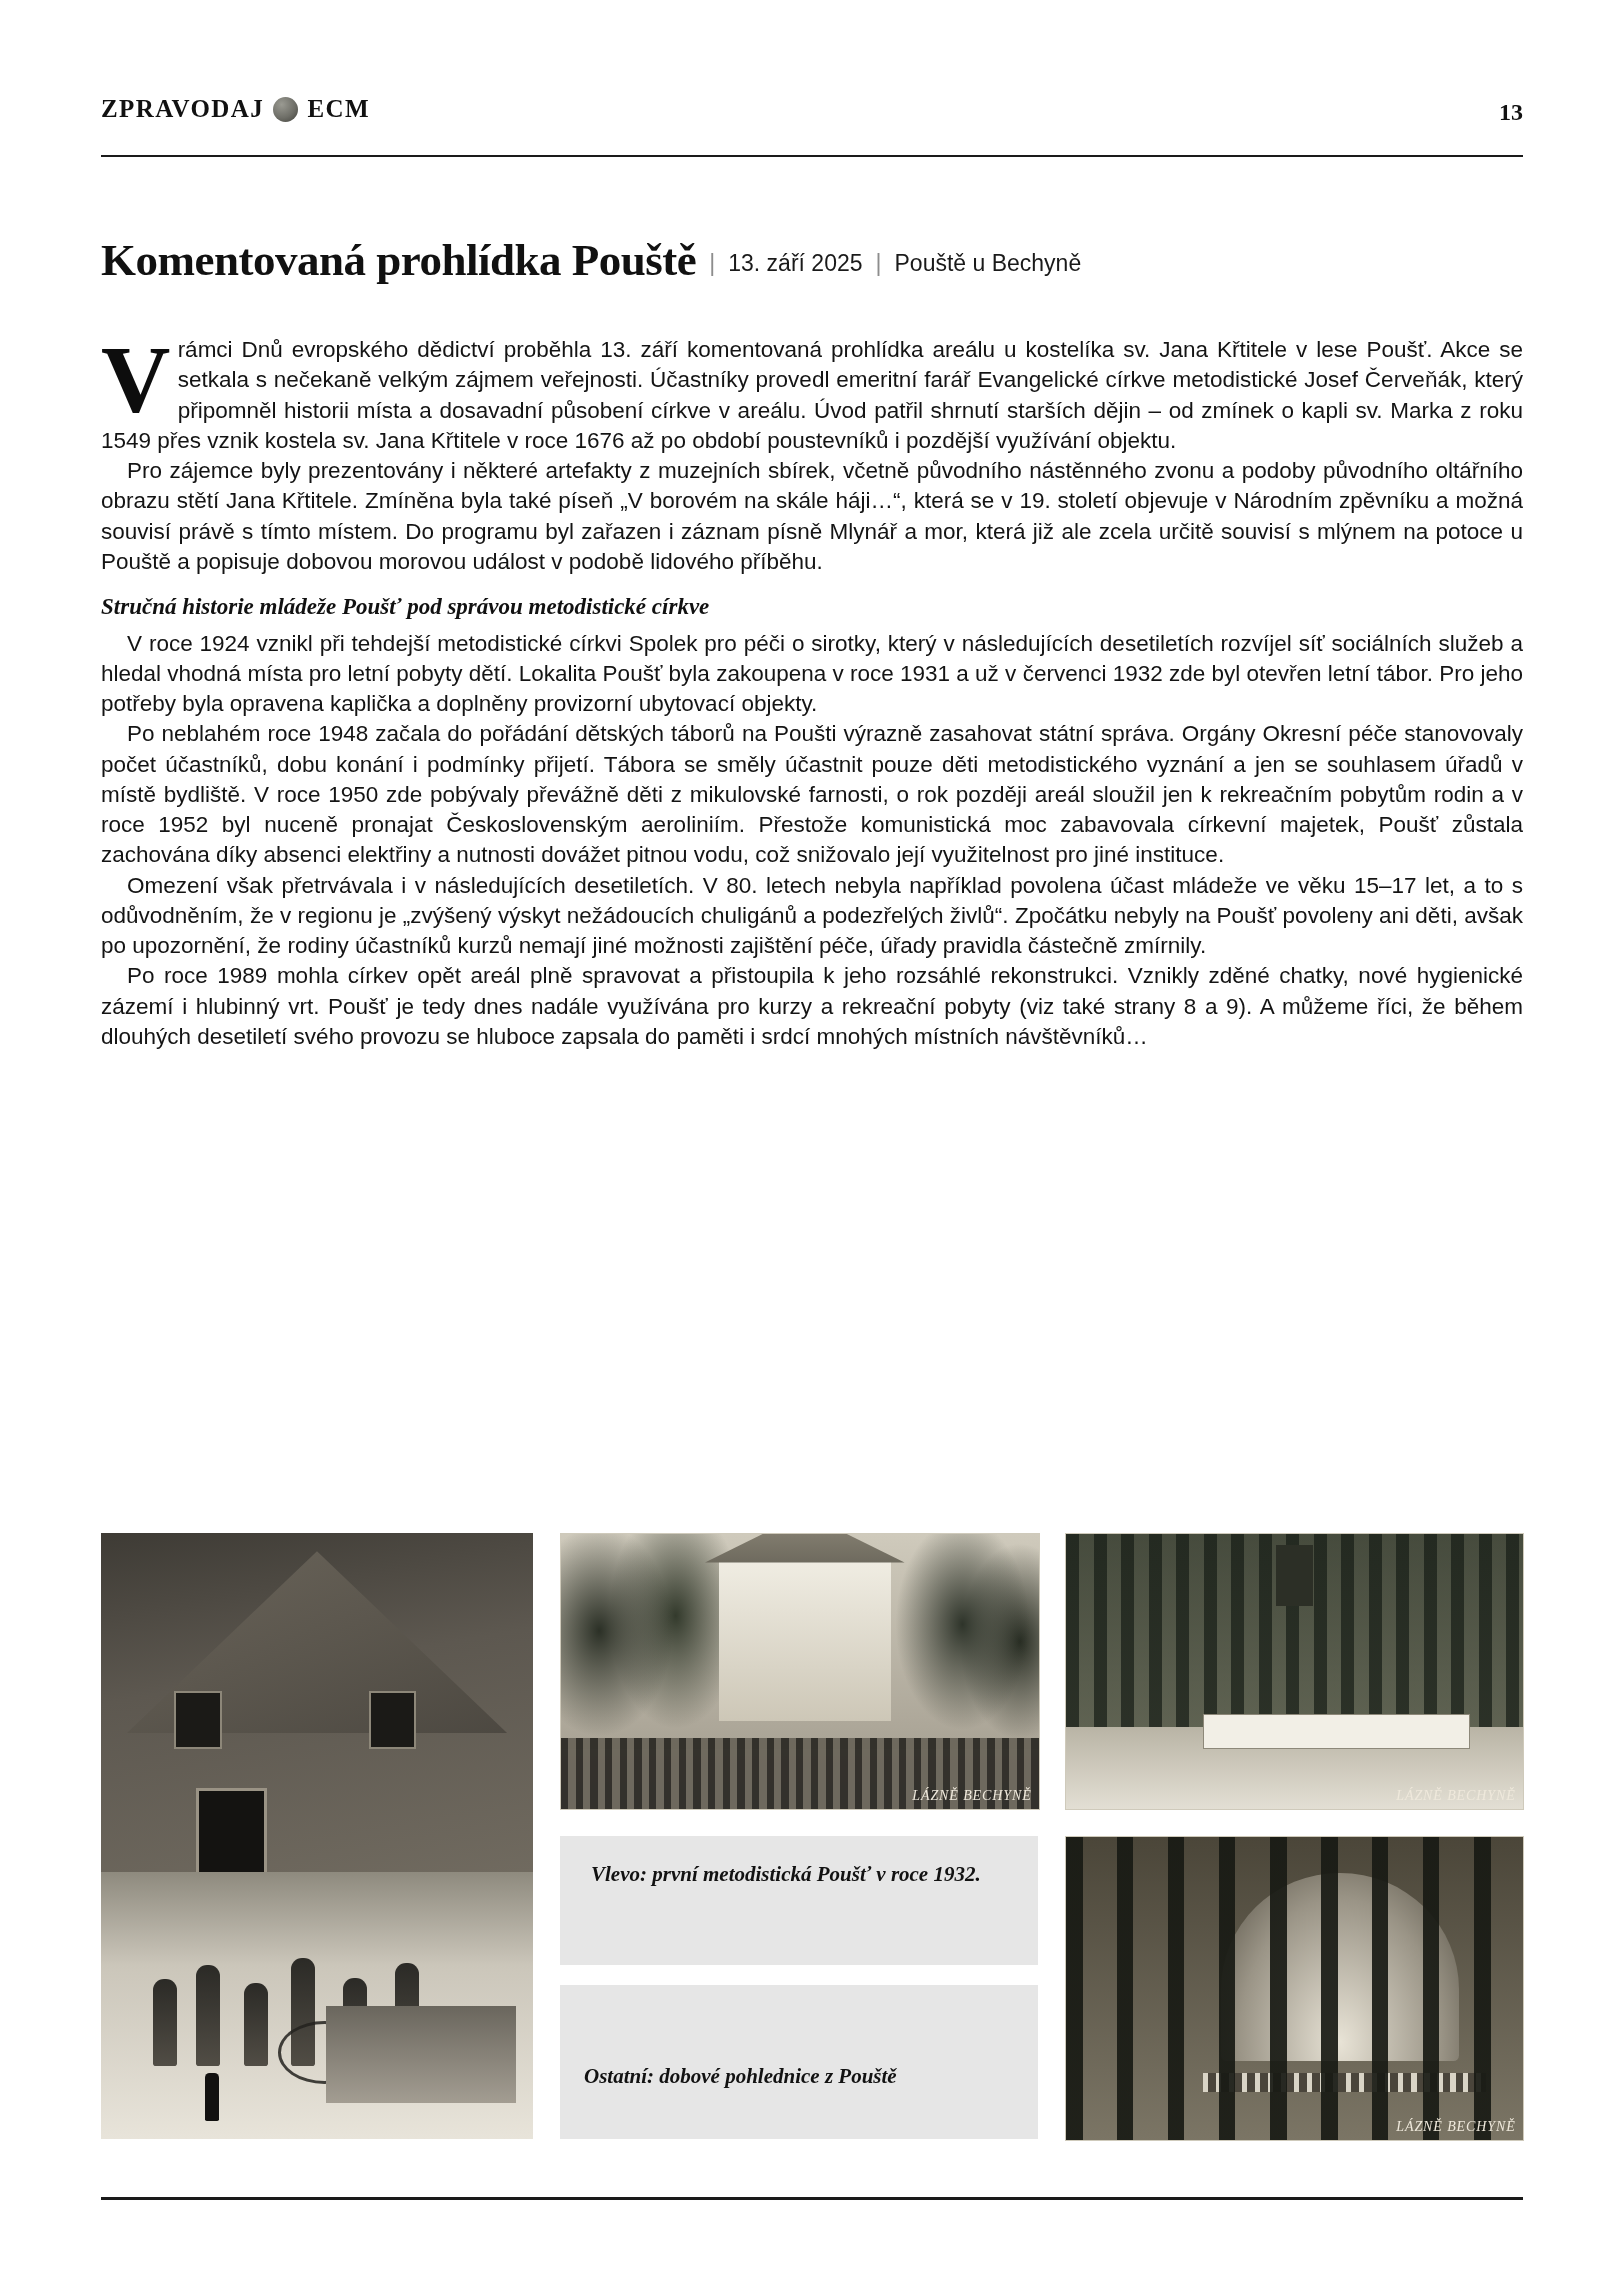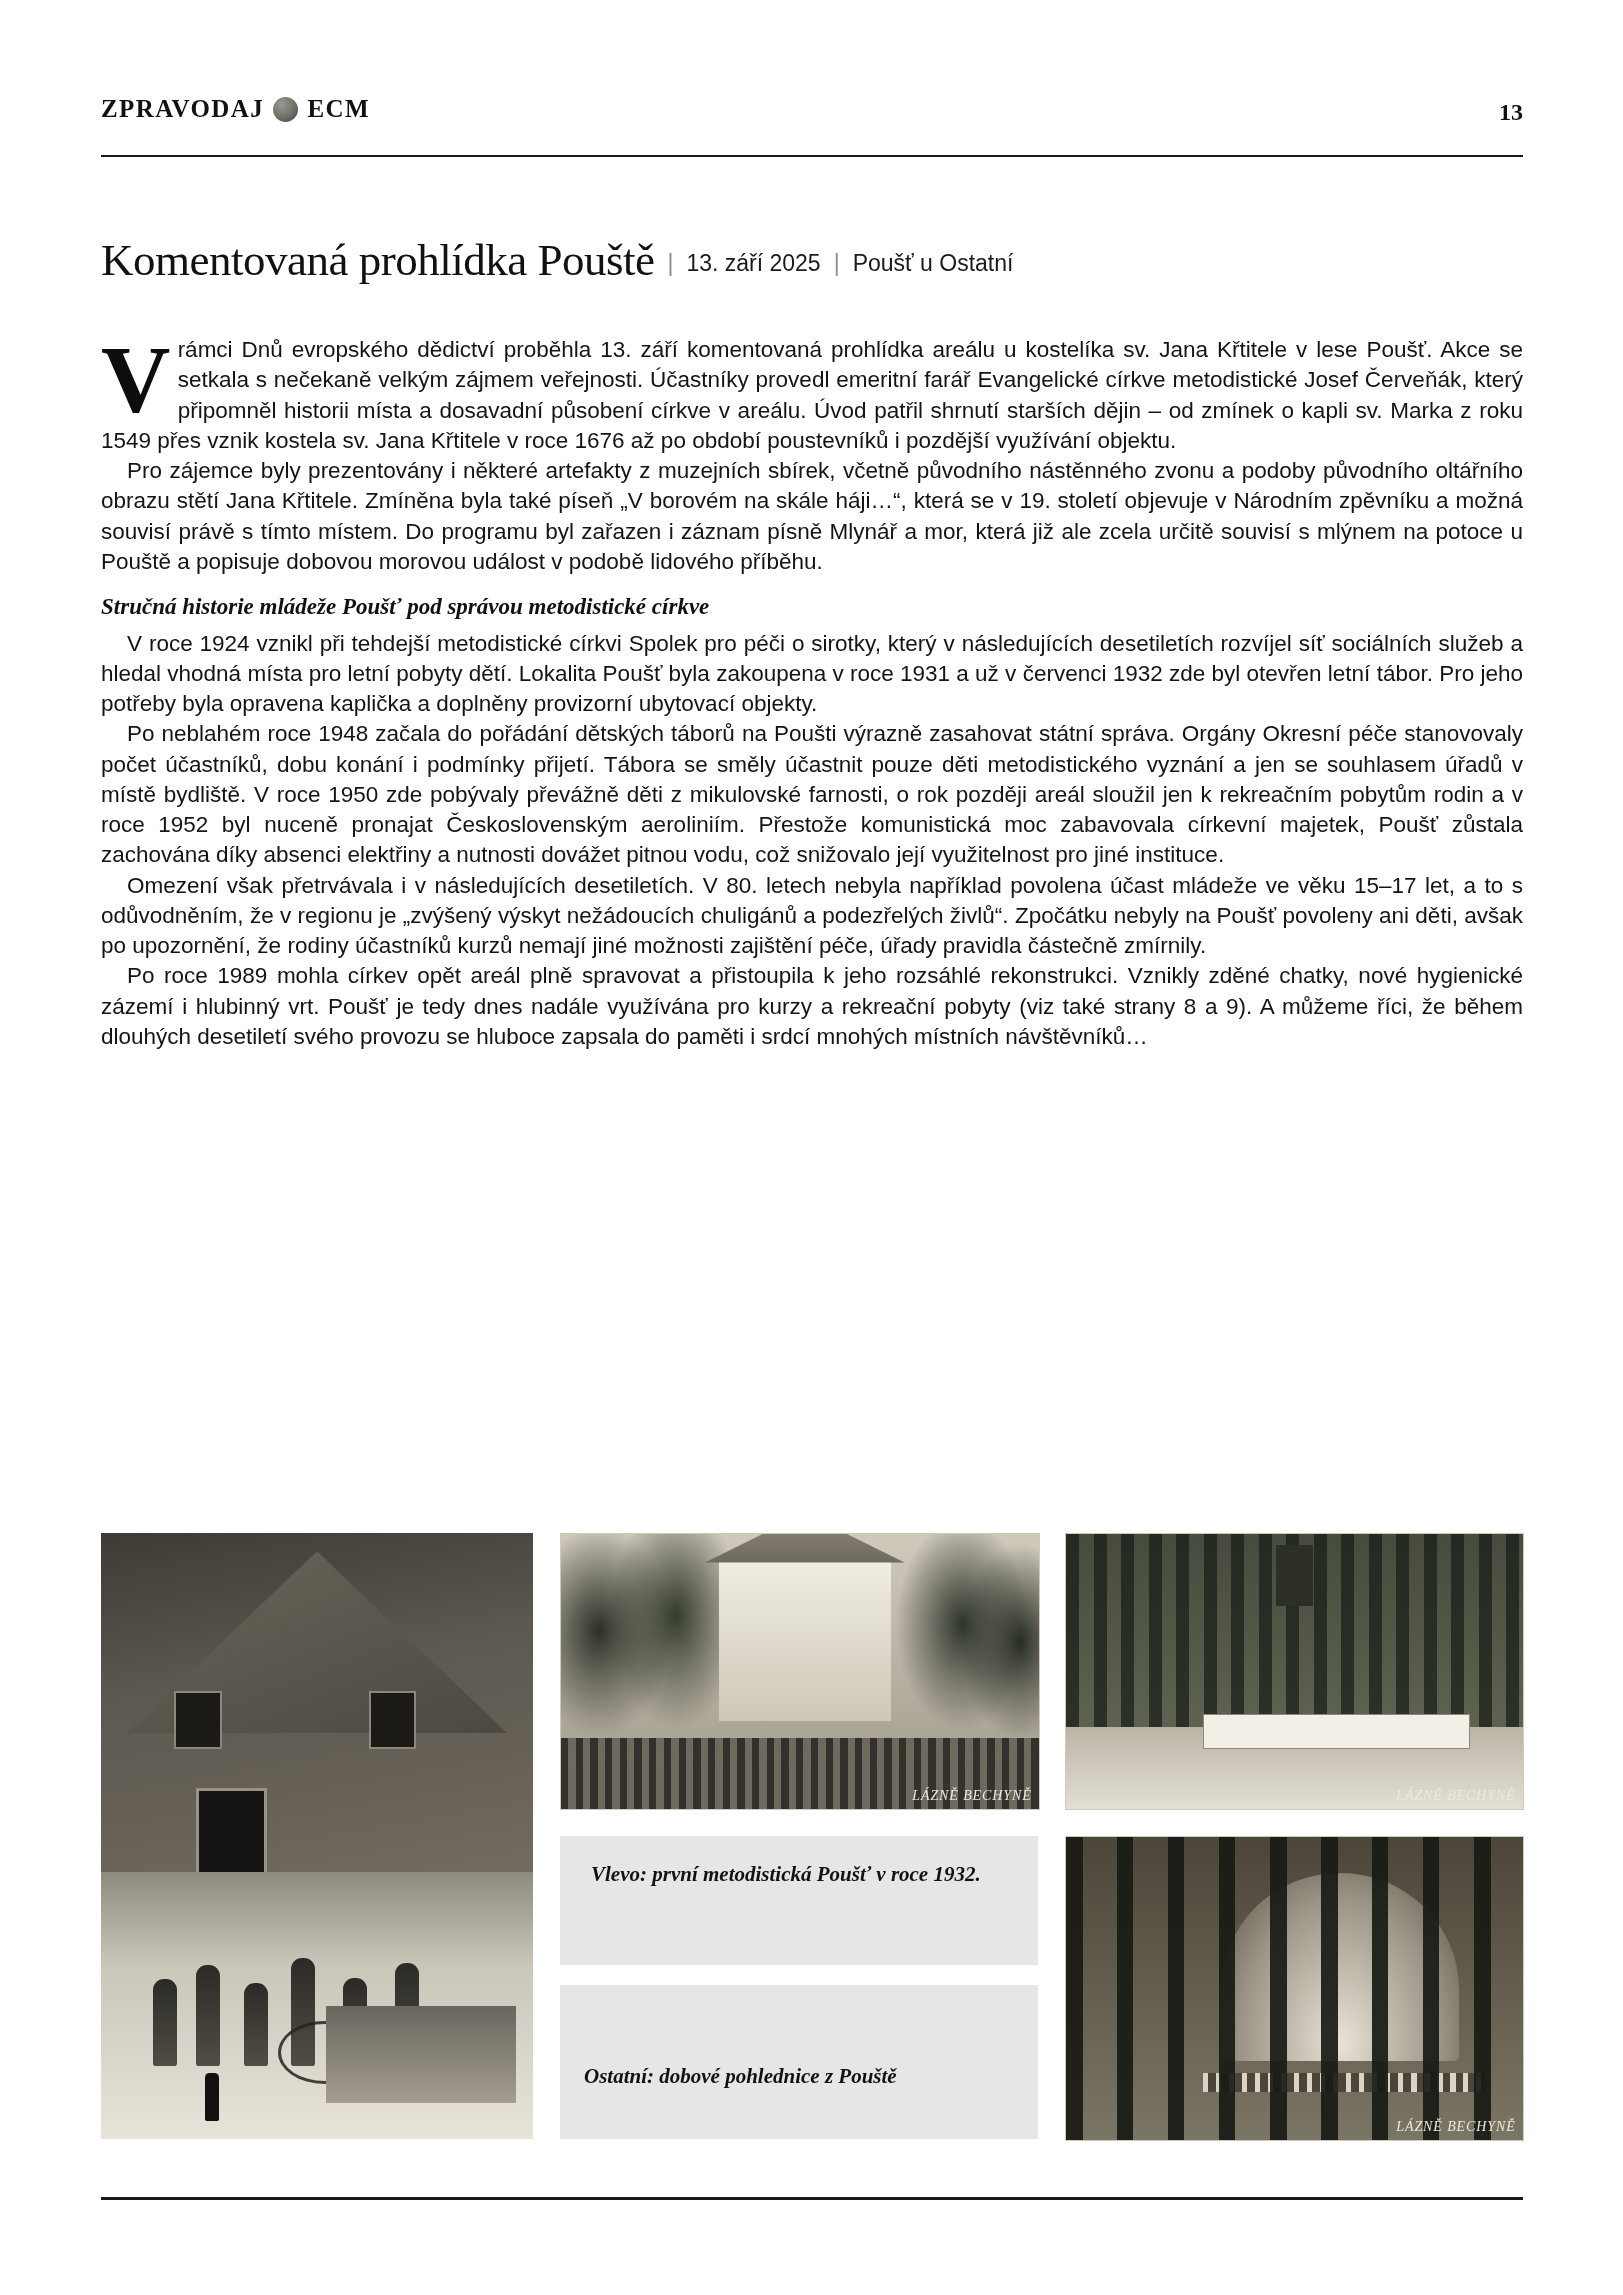--- a/index.html
+++ b/index.html
@@ -69,21 +69,21 @@
     position: absolute;
     left: 101px;
     top: 230px;
     width: 1422px;
     display: flex;
     align-items: baseline;
     gap: 0;
   }
   .art-title {
     font-family: "Liberation Serif", serif;
-    font-weight: normal;
+    font-weight: bold;
     font-size: 45px;
     letter-spacing: -0.5px;
     white-space: nowrap;
   }
   .title-sep {
     font-size: 23px;
     color: #8d8d8d;
     margin: 0 13px;
     position: relative;
     top: -3.7px;
@@ -368,21 +368,21 @@
       <span class="word">ECM</span>
     </div>
     <div class="page-number">13</div>
   </div>
 
   <div class="title-row">
     <span class="art-title">Komentovaná prohlídka Pouště</span>
     <span class="title-sep">|</span>
     <span class="title-meta">13. září 2025</span>
     <span class="title-sep">|</span>
-    <span class="title-meta">Poušť u Ostatní</span>
+    <span class="title-meta">Pouště u Bechyně</span>
   </div>
 
   <div class="body">
     <p class="para first"><span class="dropcap">V</span><span>rámci Dnů evropského dědictví proběhla 13. září komentovaná prohlídka areálu u kostelíka sv. Jana Křtitele v lese Poušť. Akce se setkala s nečekaně velkým zájmem veřejnosti. Účastníky provedl emeritní farář Evangelické církve metodistické Josef Červeňák, který připomněl historii místa a dosavadní působení církve v areálu. Úvod patřil shrnutí starších dějin – od zmínek o kapli sv. Marka z roku 1549 přes vznik kostela sv. Jana Křtitele v roce 1676 až po období poustevníků i pozdější využívání objektu.</span></p>
     <p class="para">Pro zájemce byly prezentovány i některé artefakty z muzejních sbírek, včetně původního nástěnného zvonu a podoby původního oltářního obrazu stětí Jana Křtitele. Zmíněna byla také píseň „V borovém na skále háji…“, která se v 19. století objevuje v Národním zpěvníku a možná souvisí právě s tímto místem. Do programu byl zařazen i záznam písně Mlynář a mor, která již ale zcela určitě souvisí s mlýnem na potoce u Pouště a popisuje dobovou morovou událost v podobě lidového příběhu.</p>
 
     <div class="subhead">Stručná historie mládeže Poušť pod správou metodistické církve</div>
 
     <p class="para">V roce 1924 vznikl při tehdejší metodistické církvi Spolek pro péči o sirotky, který v následujících desetiletích rozvíjel síť sociálních služeb a hledal vhodná místa pro letní pobyty dětí. Lokalita Poušť byla zakoupena v roce 1931 a už v červenci 1932 zde byl otevřen letní tábor. Pro jeho potřeby byla opravena kaplička a doplněny provizorní ubytovací objekty.</p>
     <p class="para">Po neblahém roce 1948 začala do pořádání dětských táborů na Poušti výrazně zasahovat státní správa. Orgány Okresní péče stanovovaly počet účastníků, dobu konání i podmínky přijetí. Tábora se směly účastnit pouze děti metodistického vyznání a jen se souhlasem úřadů v místě bydliště. V roce 1950 zde pobývaly převážně děti z mikulovské farnosti, o rok později areál sloužil jen k rekreačním pobytům rodin a v roce 1952 byl nuceně pronajat Československým aeroliniím. Přestože komunistická moc zabavovala církevní majetek, Poušť zůstala zachována díky absenci elektřiny a nutnosti dovážet pitnou vodu, což snižovalo její využitelnost pro jiné instituce.</p>

